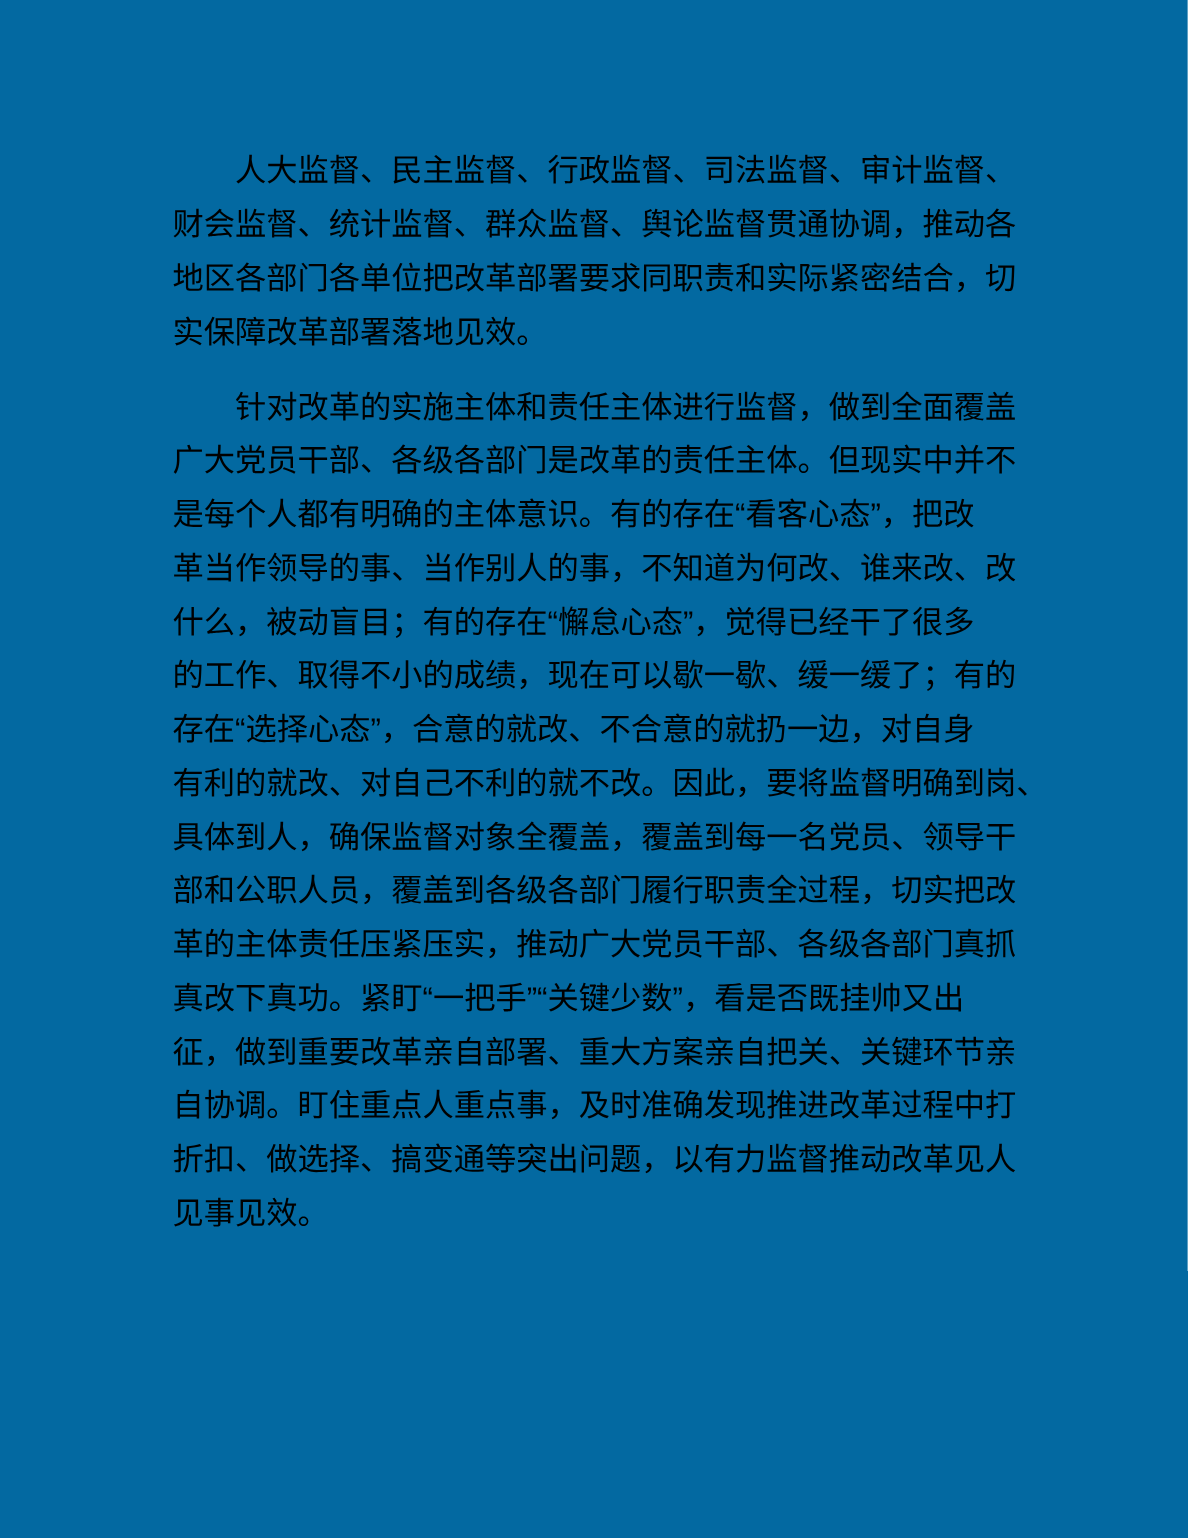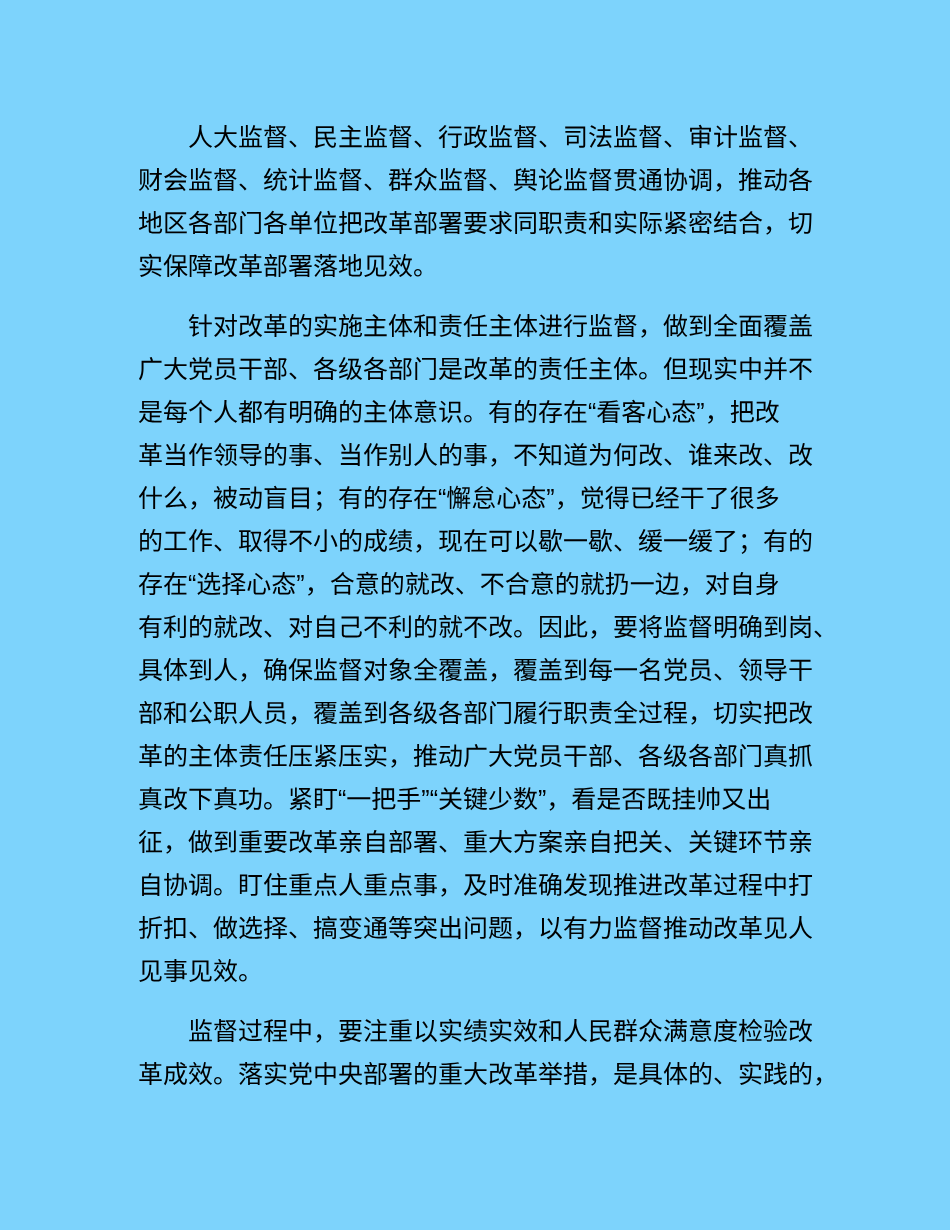--- a/index.html
+++ b/index.html
@@ -10,21 +10,21 @@
   body {
     width: 950px;
     height: 1230px;
     overflow: hidden;
   }
   .doc-page {
     box-sizing: border-box;
     width: 950px;
     height: 1230px;
     padding: 116px 130px 0 138px;
-    background: #7dd3fc;
+    background: #0369a1;
     font-family: "Liberation Sans", "DejaVu Sans", sans-serif;
     font-size: 25px;
     line-height: 43px;
     color: #000000;
     font-weight: 400;
   }
   .doc-para {
     margin: 0 0 17px 0;
     white-space: pre;       
     text-indent: 50px;      
@@ -51,15 +51,13 @@
 存在“选择心态”，合意的就改、不合意的就扔一边，对自身
 有利的就改、对自己不利的就不改。因此，要将监督明确到岗、
 具体到人，确保监督对象全覆盖，覆盖到每一名党员、领导干
 部和公职人员，覆盖到各级各部门履行职责全过程，切实把改
 革的主体责任压紧压实，推动广大党员干部、各级各部门真抓
 真改下真功。紧盯“一把手”“关键少数”，看是否既挂帅又出
 征，做到重要改革亲自部署、重大方案亲自把关、关键环节亲
 自协调。盯住重点人重点事，及时准确发现推进改革过程中打
 折扣、做选择、搞变通等突出问题，以有力监督推动改革见人
 见事见效。</p>
-  <p class="doc-para">监督过程中，要注重以实绩实效和人民群众满意度检验改
-革成效。落实党中央部署的重大改革举措，是具体的、实践的，</p>
 </div>
 
 </body></html>

